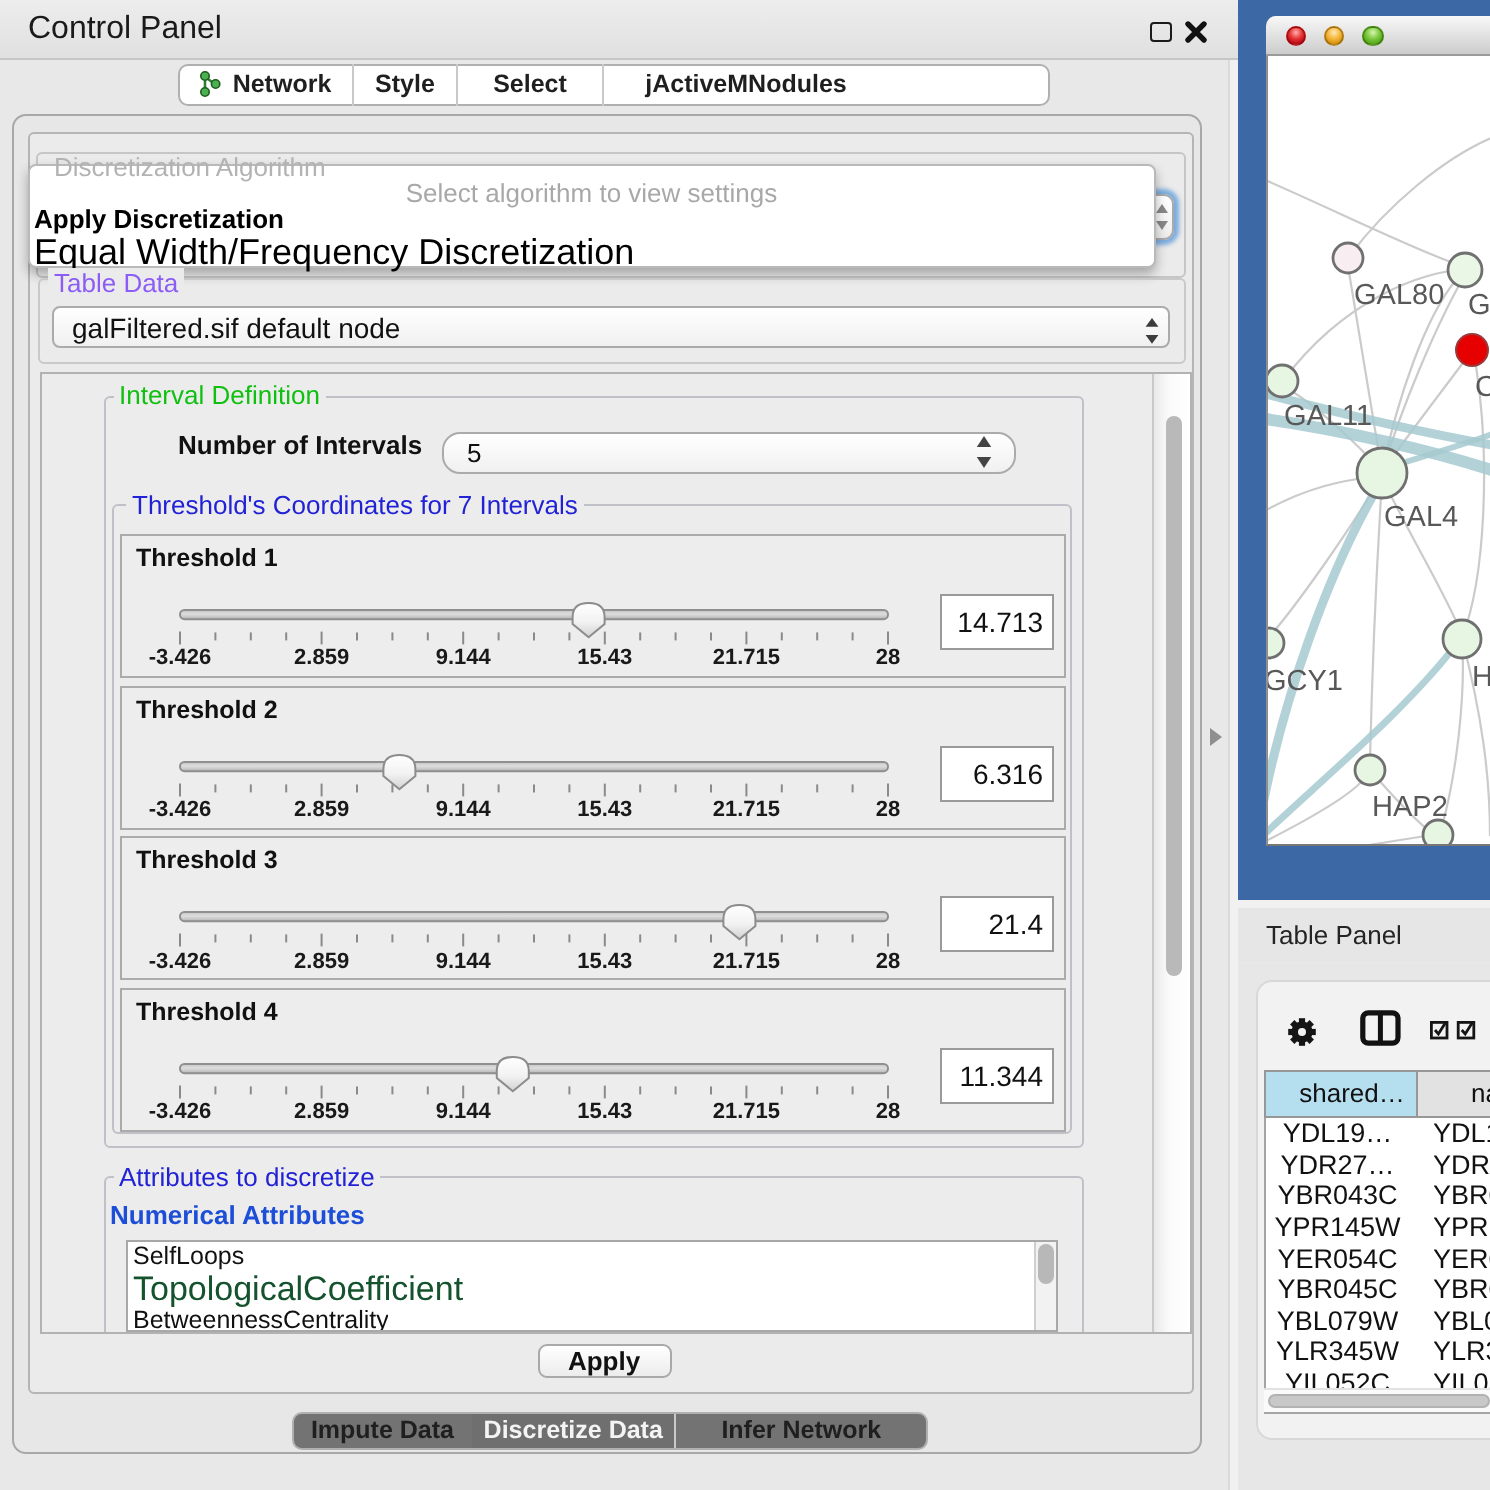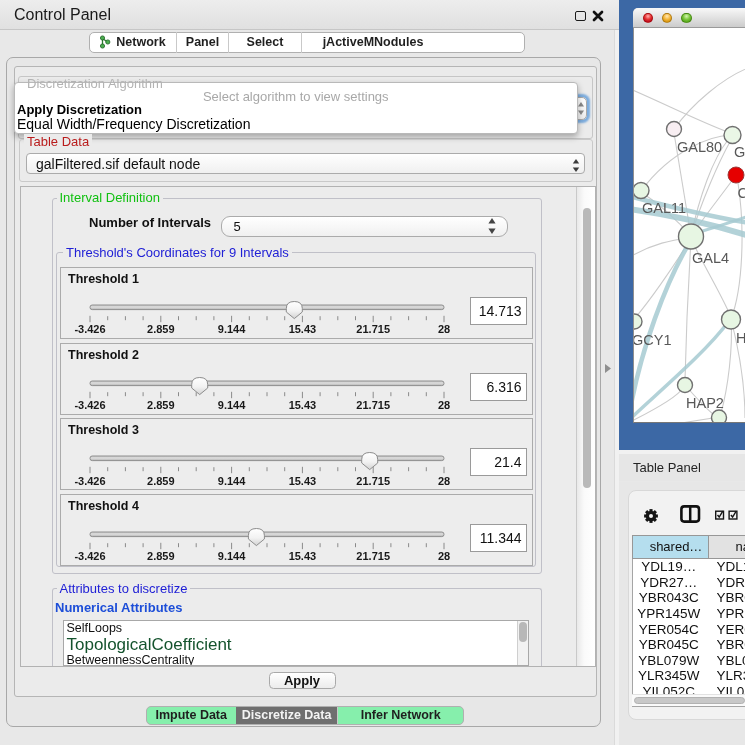--- a/index.html
+++ b/index.html
@@ -38,39 +38,39 @@
   </svg>
 <div class="a" style="left:89px;top:31.5px;width:435.5px;height:21px;background:#fff;border:1px solid #b0b0b0;border-radius:5px;overflow:hidden;display:flex"></div>
 <div class="a" style="left:89px;top:31.5px;width:435.5px;height:21px;border-radius:5px;overflow:hidden;display:flex">
     <div class="seg" style="width:87px"><svg width="12" height="14" style="margin-right:5px">
         <line x1="3.5" y1="3.5" x2="3.5" y2="10.5" stroke="#2e7d32" stroke-width="1.3"></line>
         <line x1="3.5" y1="3.5" x2="8.5" y2="7" stroke="#2e7d32" stroke-width="1.3"></line>
         <circle cx="3.5" cy="3" r="2.1" fill="#4caf50" stroke="#1b5e20" stroke-width="0.8"></circle>
         <circle cx="3.5" cy="11" r="2.1" fill="#4caf50" stroke="#1b5e20" stroke-width="0.8"></circle>
         <circle cx="8.8" cy="7" r="2.1" fill="#4caf50" stroke="#1b5e20" stroke-width="0.8"></circle>
       </svg>Network</div>
-    <div class="seg segsep" style="width:52px">Panel</div>
+    <div class="seg segsep" style="width:52px">Style</div>
     <div class="seg segsep" style="width:73px">Select</div>
     <div class="seg segsep" style="width:143px">jActiveMNodules</div>
   </div>
 <div class="a" style="left:5.5px;top:57px;width:595.5px;height:670px;background:#e7e7e7;border:1px solid #a8a8a8;border-radius:7px"></div>
 <div class="a" style="left:13.5px;top:65.5px;width:583.5px;height:631.5px;background:#ebebeb;border:1px solid #b5b5b5;border-radius:3px"></div>
 <div class="a" style="left:18px;top:76px;width:574.5px;height:63px;border:1px solid #c6c6c6;border-radius:3px"></div>
 <div class="a" style="left:20.5px;top:97px;width:566px;height:23px;border-radius:5px;background:linear-gradient(#ffffff,#ededed);border:1px solid #a9a9a9;box-shadow:0 0 2px 2.5px rgba(96,156,217,0.8)"></div>
 <svg class="a" style="left:577px;top:102px" width="8" height="13">
     <path d="M4,0 L7,4.5 L1,4.5 Z" fill="#888"></path>
     <path d="M4,13 L7,8.5 L1,8.5 Z" fill="#888"></path>
   </svg>
 <div class="a" style="left:14px;top:81.5px;width:563.5px;height:52.5px;background:#fff;border:1px solid #b9b9b9;border-radius:4px;box-shadow:0 3px 6px rgba(0,0,0,0.3)"></div>
 <div class="a" style="left:14px;top:88.5px;width:563.5px;height:16px;line-height:16px;text-align:center;font-size:13px;color:#a8a8a8">Select algorithm to view settings</div>
 <div class="a" style="left:17px;top:102px;font-size:13px;font-weight:bold;color:#000">Apply Discretization</div>
-<div class="a" style="left:17px;top:115.8px;font-size:14px;color:#000">Equal Width/Frequency Discretization</div>
+<div class="a" style="left:17px;top:115.8px;font-size:18px;color:#000">Equal Width/Frequency Discretization</div>
 <div class="a" style="left:27px;top:76px;font-size:13px;color:#b3b3b3">Discretization Algorithm</div>
 <div class="a" style="left:18.5px;top:138.5px;width:574px;height:43.5px;border:1px solid #c9c9c9;border-radius:3px"></div>
-<div class="a" style="left:24px;top:134px;font-size:13px;color:#b91c1c;background:#ebebeb;padding:0 3px">Table Data</div>
+<div class="a" style="left:24px;top:134px;font-size:13px;color:#8b5cf6;background:#ebebeb;padding:0 3px">Table Data</div>
 <div class="a" style="left:26px;top:152.5px;width:556px;height:21.5px;"></div>
 <div class="a combo" style="left:26px;top:152.5px;width:559px;height:21.5px;line-height:20px;padding-left:9px;font-size:14px">galFiltered.sif default node</div>
 <svg class="a" style="left:572px;top:159px" width="8" height="13">
     <path d="M4,0 L7.2,4.4 L0.8,4.4 Z" fill="#3c3c3c"></path>
     <path d="M4,12.9 L7.2,8.5 L0.8,8.5 Z" fill="#3c3c3c"></path>
   </svg>
 <div class="a" style="left:20px;top:185.5px;width:575.5px;height:481px;background:#ececec;border:1px solid #b2b2b2"></div>
 <div class="a" style="left:575.5px;top:186.5px;width:19.5px;height:479px;background:linear-gradient(90deg,#e9e9e9,#fafafa 40%,#ffffff);border-left:1px solid #c9c9c9"></div>
 <div class="a" style="left:583px;top:208px;width:7.5px;height:280px;background:#b9b9b9;border-radius:4px"></div>
 <div class="a" style="left:613.5px;top:30px;width:5.5px;height:715px;background:#f1f1f1;border-left:1px solid #dadada"></div>
@@ -79,21 +79,21 @@
   </svg>
 <div class="a" style="left:52px;top:197.5px;width:489.5px;height:376.5px;border:1px solid #c0c0c8;border-radius:3px"></div>
 <div class="a" style="left:56.5px;top:190.3px;font-size:13px;color:#10c010;background:#ececec;padding:0 3px">Interval Definition</div>
 <div class="a" style="left:89px;top:215px;font-size:13px;font-weight:bold;color:#111">Number of Intervals</div>
 <div class="a combo" style="left:220.5px;top:215.5px;width:287px;height:21px;line-height:19.5px;padding-left:12px;border-radius:9px">5</div>
 <svg class="a" style="left:487px;top:217.5px" width="10" height="17">
     <path d="M5,0 L8.6,5.5 L1.4,5.5 Z" fill="#444"></path>
     <path d="M5,16 L8.6,10.5 L1.4,10.5 Z" fill="#444"></path>
   </svg>
 <div class="a" style="left:56px;top:252.4px;width:480px;height:315px;border:1px solid #c0c0c8;border-radius:3px"></div>
-<div class="a" style="left:63px;top:244.5px;font-size:13px;color:#2121d6;background:#ececec;padding:0 3px">Threshold's Coordinates for 9 Intervals</div>
+<div class="a" style="left:63px;top:244.5px;font-size:13px;color:#2121d6;background:#ececec;padding:0 3px">Threshold's Coordinates for 7 Intervals</div>
 <div class="a" style="left:60px;top:267.0px;width:473px;height:72px;background:#ededed;border:1px solid #ababab"></div>
 <div class="a" style="left:68px;top:272.0px;font-size:12.5px;font-weight:bold;color:#111">Threshold 1</div>
 <svg class="a" style="left:85px;top:296.0px" width="364" height="28">
     <rect x="5" y="9" width="354" height="4.6" rx="2.2" fill="url(#trg)" stroke="#8f8f8f" stroke-width="1"></rect>
     <line x1="5.0" y1="19.8" x2="5.0" y2="26.2" stroke="#8a8a8a" stroke-width="1"></line>
     <line x1="22.7" y1="20.2" x2="22.7" y2="24.2" stroke="#8a8a8a" stroke-width="1"></line>
     <line x1="40.4" y1="20.2" x2="40.4" y2="24.2" stroke="#8a8a8a" stroke-width="1"></line>
     <line x1="58.1" y1="20.2" x2="58.1" y2="24.2" stroke="#8a8a8a" stroke-width="1"></line>
     <line x1="75.8" y1="19.8" x2="75.8" y2="26.2" stroke="#8a8a8a" stroke-width="1"></line>
     <line x1="93.5" y1="20.2" x2="93.5" y2="24.2" stroke="#8a8a8a" stroke-width="1"></line>
@@ -226,21 +226,21 @@
 <div class="a" style="left:52px;top:587.5px;width:489.5px;height:78px;border:1px solid #c0c0c8;border-bottom:none;border-radius:3px 3px 0 0"></div>
 <div class="a" style="left:56.5px;top:580.5px;font-size:13px;color:#2121d6;background:#ececec;padding:0 3px">Attributes to discretize</div>
 <div class="a" style="left:55px;top:599.5px;font-size:13px;font-weight:bold;color:#1d4ed8">Numerical Attributes</div>
 <div class="a" style="left:62.5px;top:620px;width:466px;height:45.5px;background:#fff;border:1px solid #a8a8a8"></div>
 <div class="a" style="left:66.5px;top:621.3px;font-size:12.5px;color:#111;height:15.7px;line-height:15.7px">SelfLoops</div>
 <div class="a" style="left:66.5px;top:637px;font-size:17px;color:#14532d;height:15.7px;line-height:15.7px">TopologicalCoefficient</div>
 <div class="a" style="left:66.5px;top:652.7px;font-size:12.5px;color:#111;height:12.6px;line-height:15.7px;overflow:hidden">BetweennessCentrality</div>
 <div class="a" style="left:517px;top:620.5px;width:11px;height:44.5px;background:#f2f2f2;border-left:1px solid #cfcfcf"></div>
 <div class="a" style="left:518.5px;top:621.5px;width:8px;height:20px;background:#b8b8b8;border-radius:4px"></div>
 <div class="a" style="left:268.5px;top:671.5px;width:67px;height:17.5px;background:linear-gradient(#ffffff,#ececec);border:1px solid #a9a9a9;border-radius:4.5px;font-size:13px;font-weight:bold;color:#111;text-align:center;line-height:16px">Apply</div>
-<div class="a" style="left:145.5px;top:705.5px;width:318.5px;height:19.5px;background:#86efac;border:1px solid #b0b0b0;border-radius:5px;overflow:hidden;display:flex">
+<div class="a" style="left:145.5px;top:705.5px;width:318.5px;height:19.5px;background:#737373;border:1px solid #b0b0b0;border-radius:5px;overflow:hidden;display:flex">
     <div class="seg" style="width:90px">Impute Data</div>
     <div class="seg segsel" style="width:102px">Discretize Data</div>
     <div class="seg segsep" style="width:126.5px">Infer Network</div>
   </div>
 <div class="a" style="left:619px;top:0;width:126px;height:449.5px;background:#3c68a5"></div>
 <div class="a" style="left:633px;top:8px;width:112px;height:415px;background:#fff;border-left:1px solid #8f8f8f;border-top:1px solid #9f9f9f;border-bottom:1px solid #777;border-radius:5px 0 0 0"></div>
 <div class="a" style="left:633px;top:8px;width:112px;height:20px;background:linear-gradient(#f8f8f8,#cccccc);border-bottom:1px solid #9a9a9a;border-radius:5px 0 0 0"></div>
 <div class="a" style="left:642.5px;top:12.5px;width:10.5px;height:10.5px;border-radius:50%;background:radial-gradient(circle at 50% 28%, #ffb0b0 0%, #e63333 45%, #b00015 90%);border:1px solid #8f000099"></div>
 <div class="a" style="left:661.5px;top:12.5px;width:10.5px;height:10.5px;border-radius:50%;background:radial-gradient(circle at 50% 28%, #ffe9b5 0%, #f5b73d 45%, #cc8a00 90%);border:1px solid #8a5c0099"></div>
 <div class="a" style="left:681.0px;top:12.5px;width:10.5px;height:10.5px;border-radius:50%;background:radial-gradient(circle at 50% 28%, #d6f5b0 0%, #7cc83e 45%, #4a9a10 90%);border:1px solid #2e6a0099"></div>

